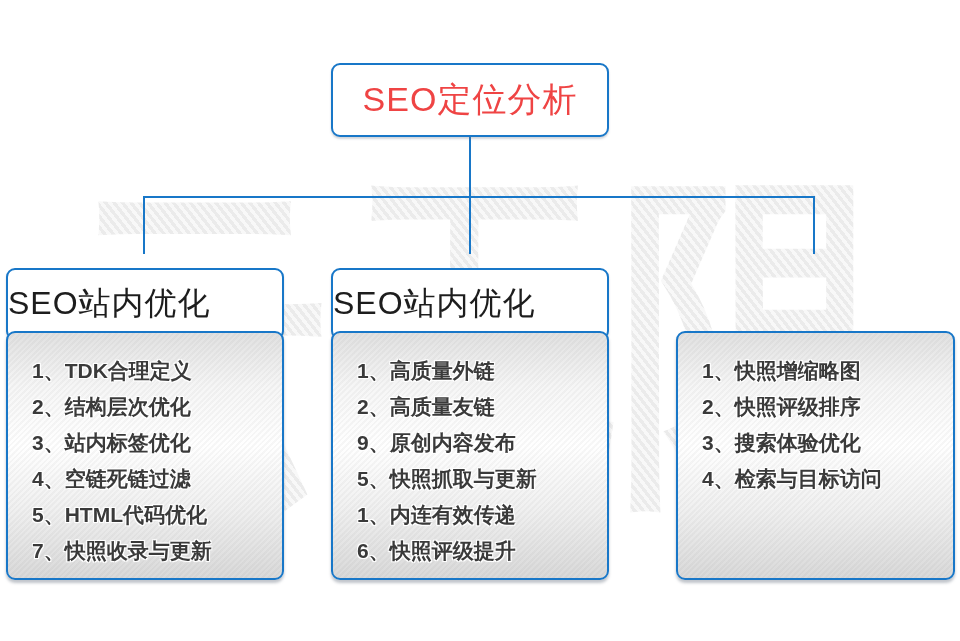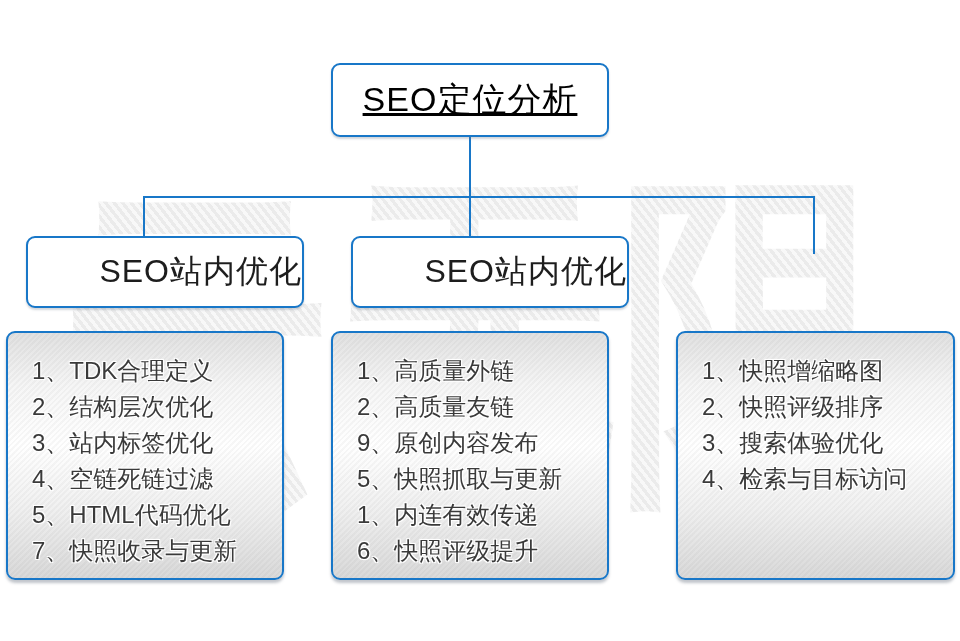--- a/index.html
+++ b/index.html
@@ -40,48 +40,47 @@
   .node{
     position:absolute;z-index:2;box-sizing:border-box;
     border:2px solid #1877c8;border-radius:9px;background:#ffffff;
   }
   .root-box{
     left:331px;top:63px;width:278px;height:74px;
     display:flex;align-items:center;justify-content:center;
     box-shadow:0 2px 2px rgba(110,120,135,0.30);
   }
   .root-box .t{
-    font-size:34px;color:#000000;letter-spacing:1px;
+    font-size:34px;color:#ef4444;letter-spacing:1px;
     text-shadow:-1px -1px 0 #fff,1px -1px 0 #fff,-1px 1px 0 #fff,1px 1px 0 #fff;
-    text-decoration:underline;
   }
   .col-header{
-    position:absolute;top:236px;height:72px;z-index:2;box-sizing:border-box;
+    position:absolute;top:268px;height:72px;z-index:2;box-sizing:border-box;
     border:2px solid #1877c8;border-radius:9px;background:#ffffff;
-    display:flex;align-items:center;justify-content:flex-end;
+    display:flex;align-items:center;justify-content:flex-start;
     box-shadow:0 2px 2px rgba(110,120,135,0.30);
-    margin-left:20px;
   }
   .col-header .t{
     font-size:32px;color:#1d1d1d;letter-spacing:1px;
     text-shadow:-1px -1px 0 #fff,1px -1px 0 #fff,-1px 1px 0 #fff,1px 1px 0 #fff;
   }
   .col-list{
     position:absolute;top:331px;height:249px;z-index:2;box-sizing:border-box;
     border:2px solid #1877c8;border-radius:9px;
     background:
       repeating-linear-gradient(135deg,rgba(110,110,110,0.055) 0 2px,rgba(255,255,255,0) 2px 4px),
       linear-gradient(180deg,#e1e1e1 0%,#f6f6f6 22%,#ffffff 46%,#f0f0f0 72%,#d9d9d9 100%);
     box-shadow:0 3px 3px rgba(100,110,125,0.40);
     padding:20px 8px 0 24px;
   }
   .col-list .item{
-    height:36px;line-height:36px;font-size:24px;color:#3a3a3a;
+    height:36px;line-height:36px;font-size:21px;color:#3a3a3a;
     white-space:nowrap;overflow:hidden;
     text-shadow:-1px -1px 0 #fff,1px -1px 0 #fff,-1px 1px 0 #fff,1px 1px 0 #fff,0 0 3px #fff;
+    font-weight:bold;
   }
   .c1{left:6px;width:278px;}
   .c2{left:331px;width:278px;}
   .c3{left:676px;width:279px;}
 </style>
 </head>
 <body>
 
 <div class="stage">
 

